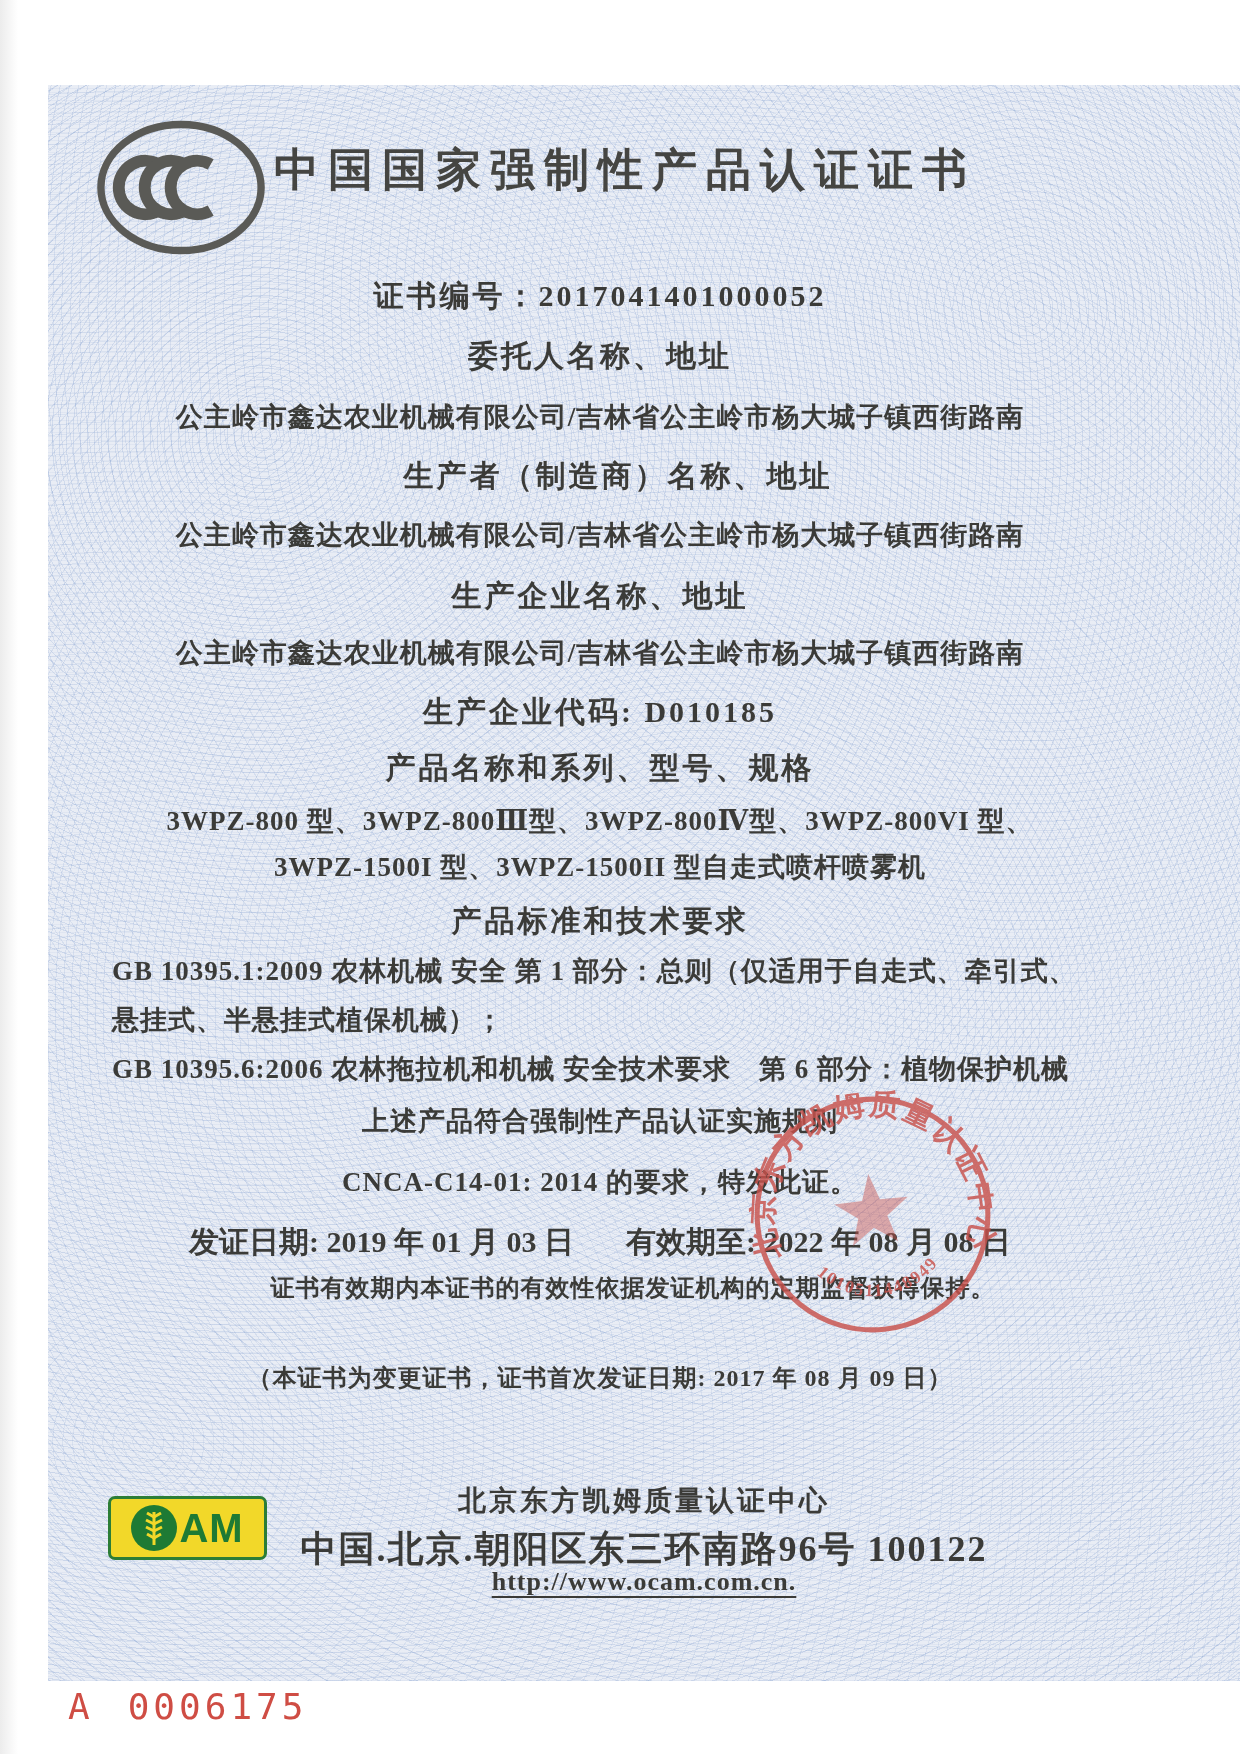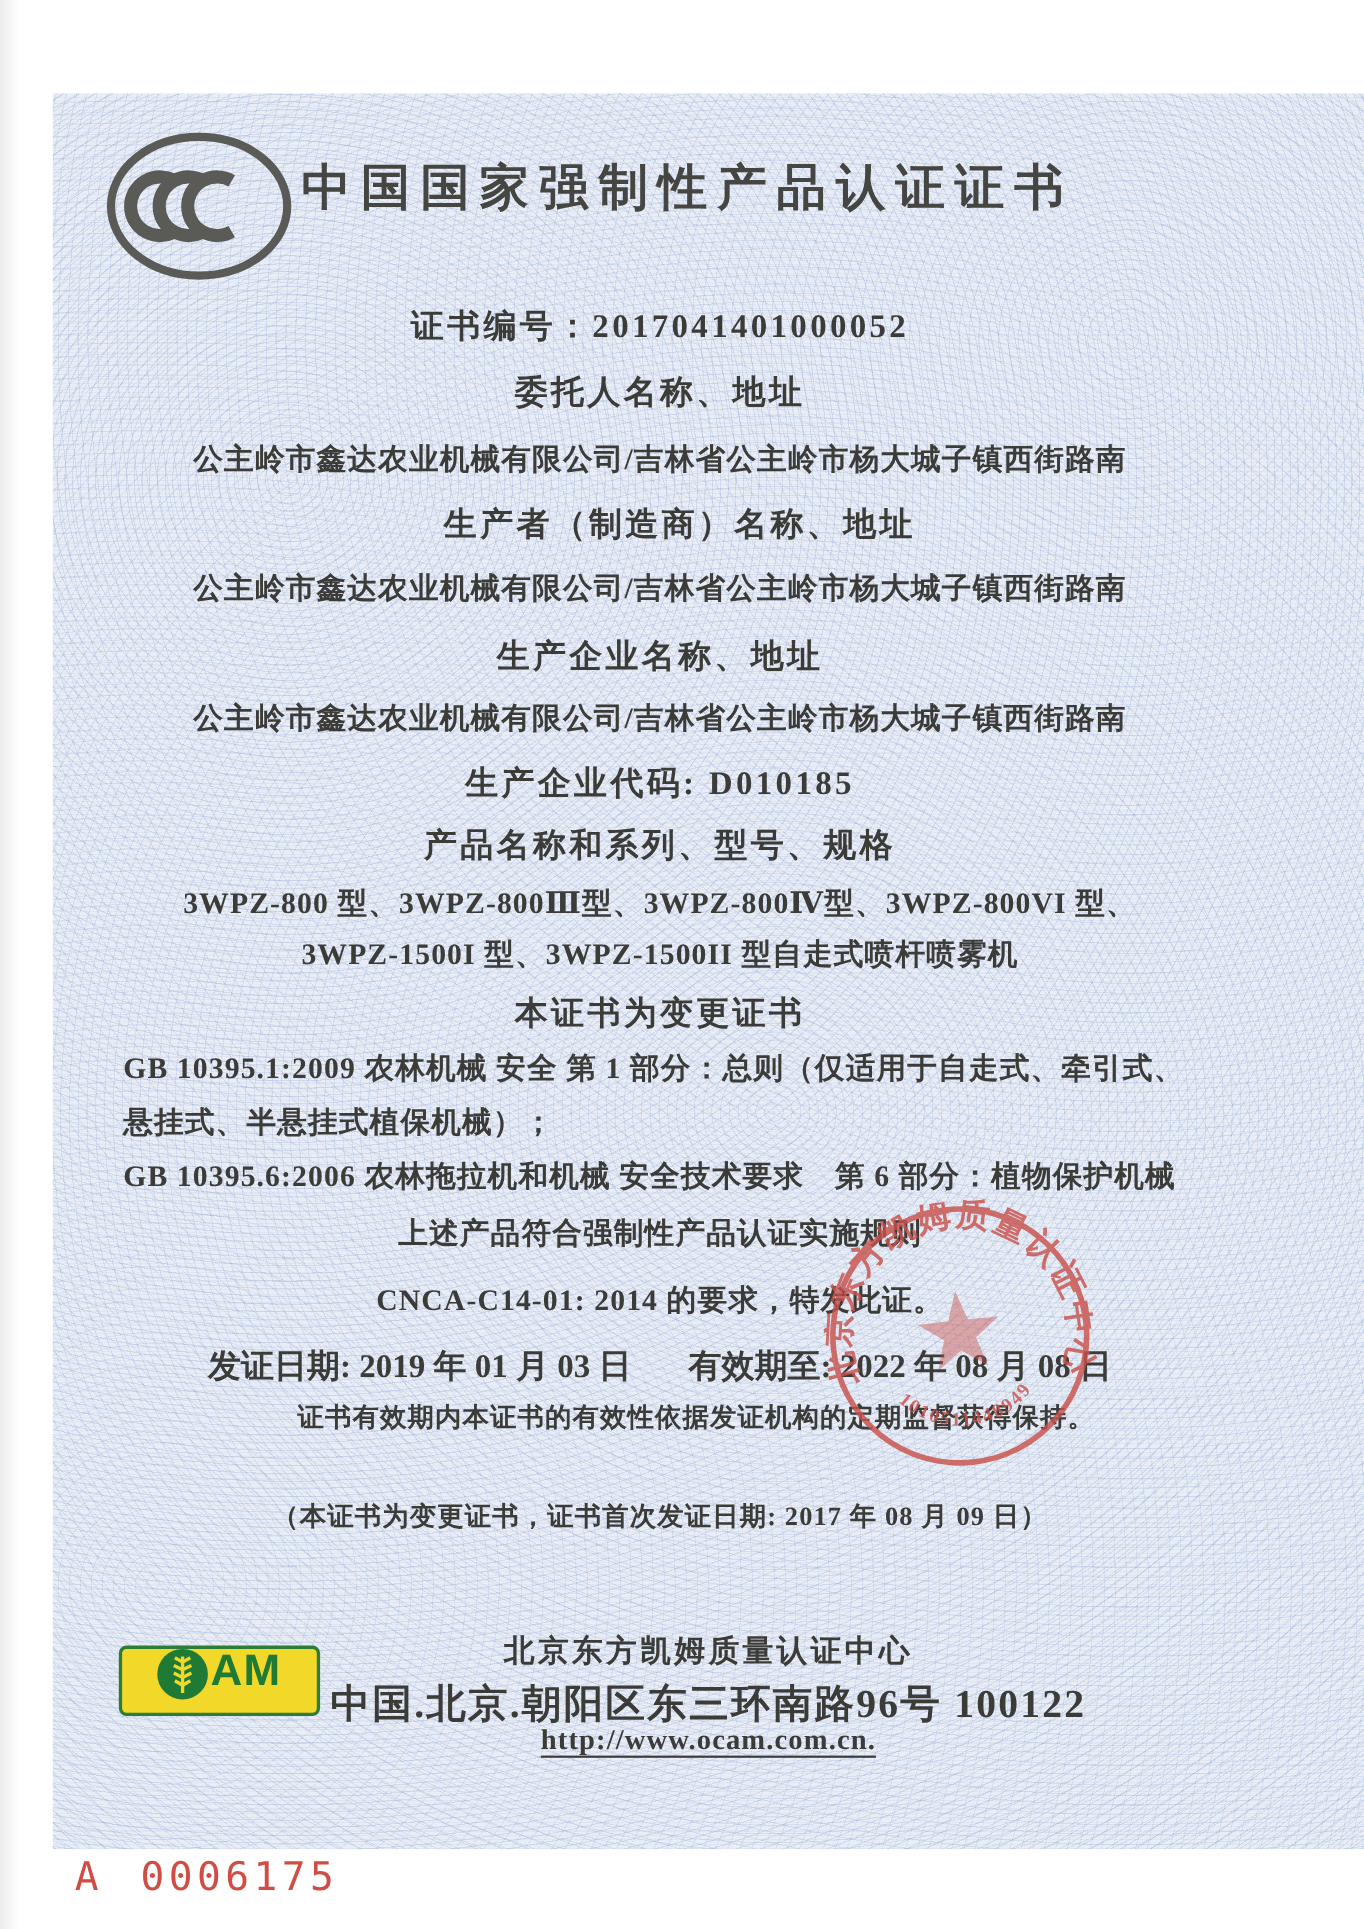--- a/index.html
+++ b/index.html
@@ -34,23 +34,23 @@
   .title{
     position:absolute;left:230px;top:140px;width:790px;text-align:center;
     font-size:45px;font-weight:bold;letter-spacing:9px;color:#454542;
   }
   .ccc-logo{position:absolute;left:92px;top:115px;width:178px;height:145px;}
   .underline{text-decoration:underline;text-underline-offset:6px;}
   .dates-line{display:flex;justify-content:center;gap:52px;font-size:30px;font-weight:bold;}
   .seal{position:absolute;left:750px;top:1092px;width:245px;height:245px;opacity:.82;transform:rotate(-6deg);pointer-events:none;}
   .issuer-block{position:absolute;left:48px;width:1192px;text-align:center;color:#3b3b38;}
   .cam-logo{
-    position:absolute;left:108px;top:1496px;width:183px;height:64px;
+    position:absolute;left:108px;top:1496px;width:159px;height:64px;
     background:#f2d829;border:3px solid #2c7d36;border-radius:7px;
-    display:flex;align-items:flex-start;justify-content:center;gap:2px;box-sizing:border-box;
+    display:flex;align-items:center;justify-content:center;gap:2px;box-sizing:border-box;
   }
   .cam-circle{width:46px;height:46px;border-radius:50%;background:#1e7a34;display:flex;align-items:center;justify-content:center;flex:0 0 auto;}
   .cam-letters{font-family:"Liberation Sans","DejaVu Sans",sans-serif;font-size:40px;font-weight:bold;color:#1e7a34;letter-spacing:1px;line-height:1;}
   .serial{
     position:absolute;left:68px;top:1686px;
     font-family:"DejaVu Sans Mono","Liberation Mono",monospace;
     font-size:36px;color:#cf4d44;letter-spacing:4px;display:flex;gap:34px;
   }
   .seal text{font-family:"Liberation Serif","DejaVu Serif",serif;}
 </style>
@@ -85,21 +85,21 @@
   <div class="line h-value" style="top:635px;">公主岭市鑫达农业机械有限公司/吉林省公主岭市杨大城子镇西街路南</div>
 
   <div class="line h-label" style="top:692px;">
     <span>生产企业代码: </span><span>D010185</span>
   </div>
 
   <div class="line h-label" style="top:748px;">产品名称和系列、型号、规格</div>
   <div class="line body-text" style="top:803px;">3WPZ-800 型、3WPZ-800Ⅲ型、3WPZ-800Ⅳ型、3WPZ-800VI 型、</div>
   <div class="line body-text" style="top:849px;">3WPZ-1500I 型、3WPZ-1500II 型自走式喷杆喷雾机</div>
 
-  <div class="line h-label" style="top:901px;">本证书为变更证书</div>
+  <div class="line h-label" style="top:901px;">产品标准和技术要求</div>
   <div class="line body-text leftalign" style="top:953px;">GB 10395.1:2009 农林机械 安全 第 1 部分：总则（仅适用于自走式、牵引式、</div>
   <div class="line body-text leftalign" style="top:1002px;">悬挂式、半悬挂式植保机械）；</div>
   <div class="line body-text leftalign" style="top:1051px;">GB 10395.6:2006 农林拖拉机和机械 安全技术要求　第 6 部分：植物保护机械</div>
 
   <div class="line body-text" style="top:1103px;">上述产品符合强制性产品认证实施规则</div>
   <div class="line body-text" style="top:1164px;">CNCA-C14-01: 2014 的要求，特发此证。</div>
 
   <div class="line dates-line" style="top:1222px;">
     <span><span>发证日期: </span><span>2019 年 01 月 03 日</span></span>
     <span><span>有效期至: </span><span>2022 年 08 月 08 日</span></span>

